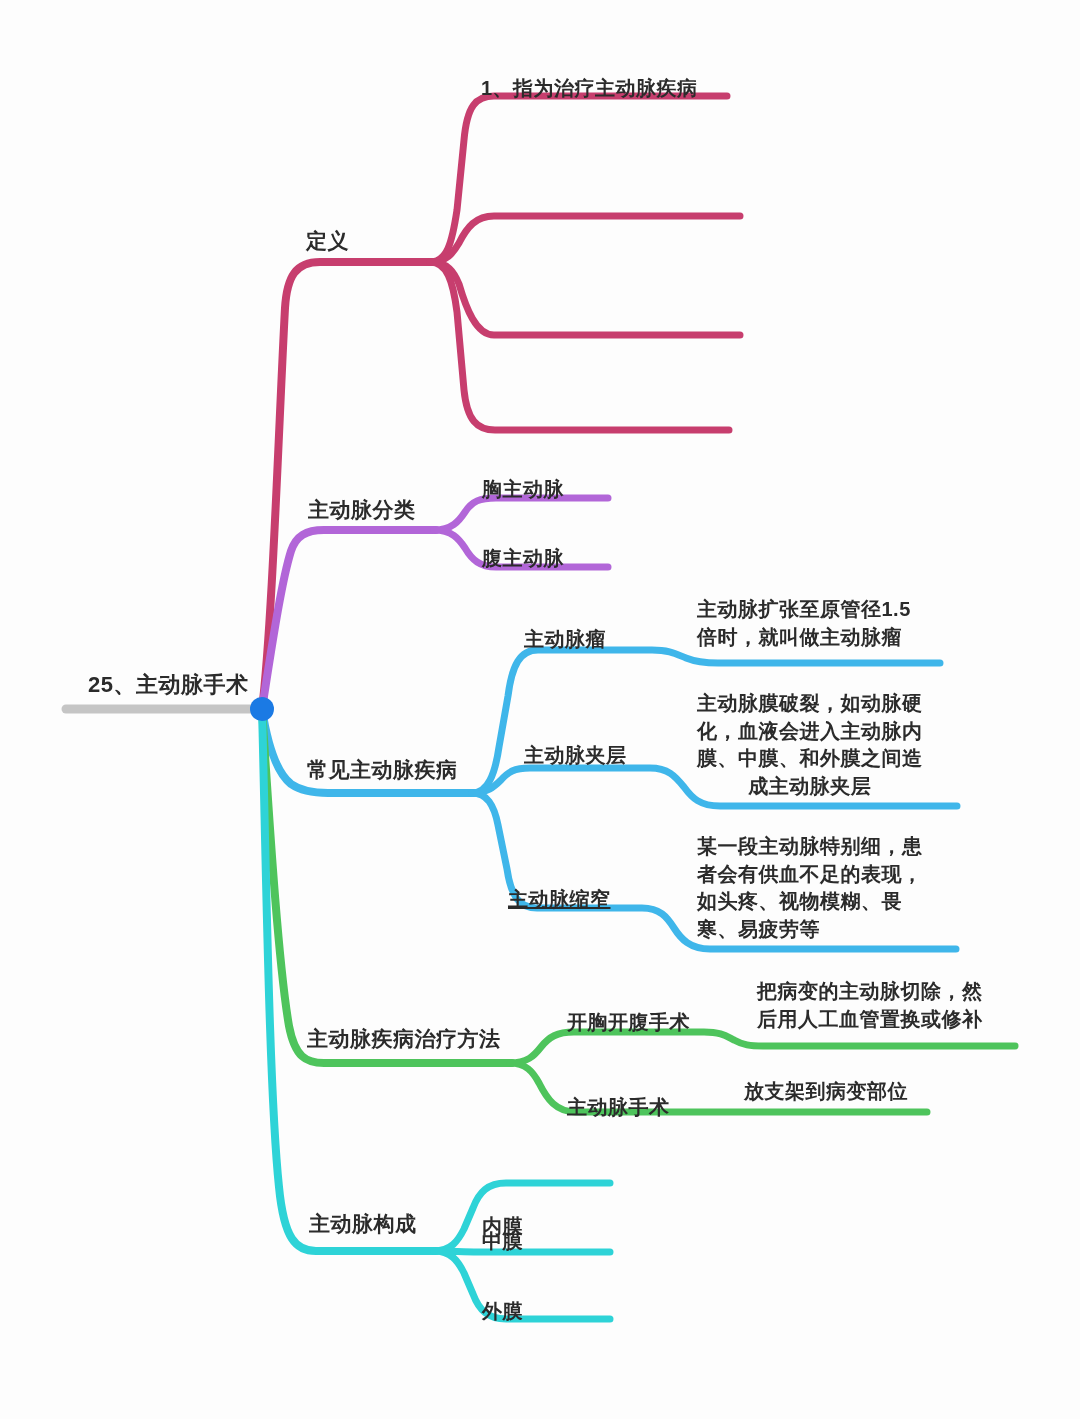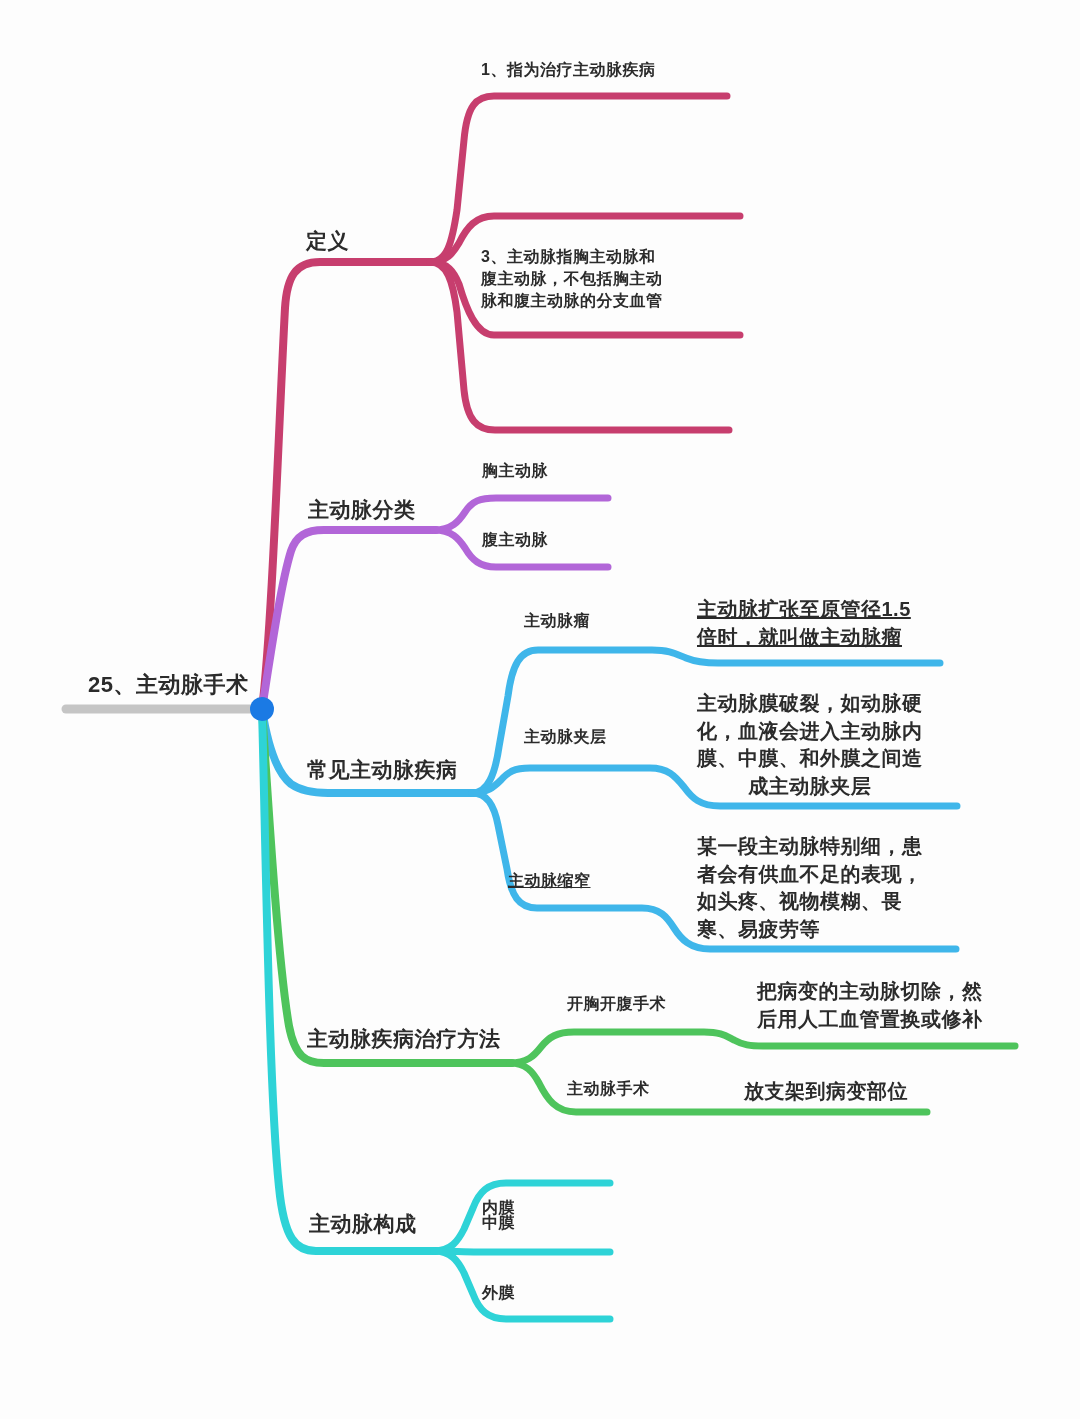--- a/index.html
+++ b/index.html
@@ -16,21 +16,21 @@
   #wires { position: absolute; left: 0; top: 0; width: 1080px; height: 1419px; }
   .node {
     position: absolute;
     font-weight: 700;
     letter-spacing: 0.5px;
     white-space: pre-line;
     line-height: 1.38;
   }
   .root-label   { font-size: 22px; }
   .branch-label { font-size: 21px; }
-  .child-label  { font-size: 16px; }
+  .child-label  { font-size: 20px; margin-top: 16px; }
   .note         { font-size: 20px; }
 </style>
 </head>
 <body>
 
 <div id="canvas">
 
   <svg id="wires" viewBox="0 0 1080 1419" fill="none" stroke-linecap="round" stroke-linejoin="round">
 
     <path stroke-width="9" d="M 66 709 H 250" stroke="#c5c5c5"></path>
@@ -69,31 +69,28 @@
       <path stroke-width="7" d="M 434 1251 C 451 1251 458 1261 464 1273 L 473 1294 C 479 1310 488 1319 506 1319 H 610" stroke="#2ed3d7"></path>
     </g>
 
     <circle cx="262" cy="709" r="12" fill="#1b7ae4"></circle>
   </svg>
 
   <div class="node root-label" style="left:88px; top:670px;">25、主动脉手术</div>
 
   <div class="node branch-label" style="left:306px; top:227px;">定义</div>
   <div class="node child-label" style="left:481px; top:59px;">1、指为治疗主动脉疾病</div>
-  <div class="node child-label" style="left:481px; top:246px;">3、主动脉指胸主动脉和
-腹主动脉，不包括胸主动
-脉和腹主动脉的分支血管</div>
 
   <div class="node branch-label" style="left:308px; top:496px;">主动脉分类</div>
   <div class="node child-label" style="left:482px; top:460px;">胸主动脉</div>
   <div class="node child-label" style="left:482px; top:529px;">腹主动脉</div>
 
   <div class="node branch-label" style="left:307px; top:756px;">常见主动脉疾病</div>
   <div class="node child-label" style="left:524px; top:610px;">主动脉瘤</div>
-  <div class="node note" style="left:697px; top:596px;text-decoration:underline;">主动脉扩张至原管径1.5
+  <div class="node note" style="left:697px; top:596px;">主动脉扩张至原管径1.5
 倍时，就叫做主动脉瘤</div>
   <div class="node child-label" style="left:524px; top:726px;">主动脉夹层</div>
   <div class="node note" style="left:697px; top:690px;text-align:center;">主动脉膜破裂，如动脉硬
 化，血液会进入主动脉内
 膜、中膜、和外膜之间造
 成主动脉夹层</div>
   <div class="node child-label" style="left:508px; top:870px;text-decoration:underline;">主动脉缩窄</div>
   <div class="node note" style="left:697px; top:833px;">某一段主动脉特别细，患
 者会有供血不足的表现，
 如头疼、视物模糊、畏

